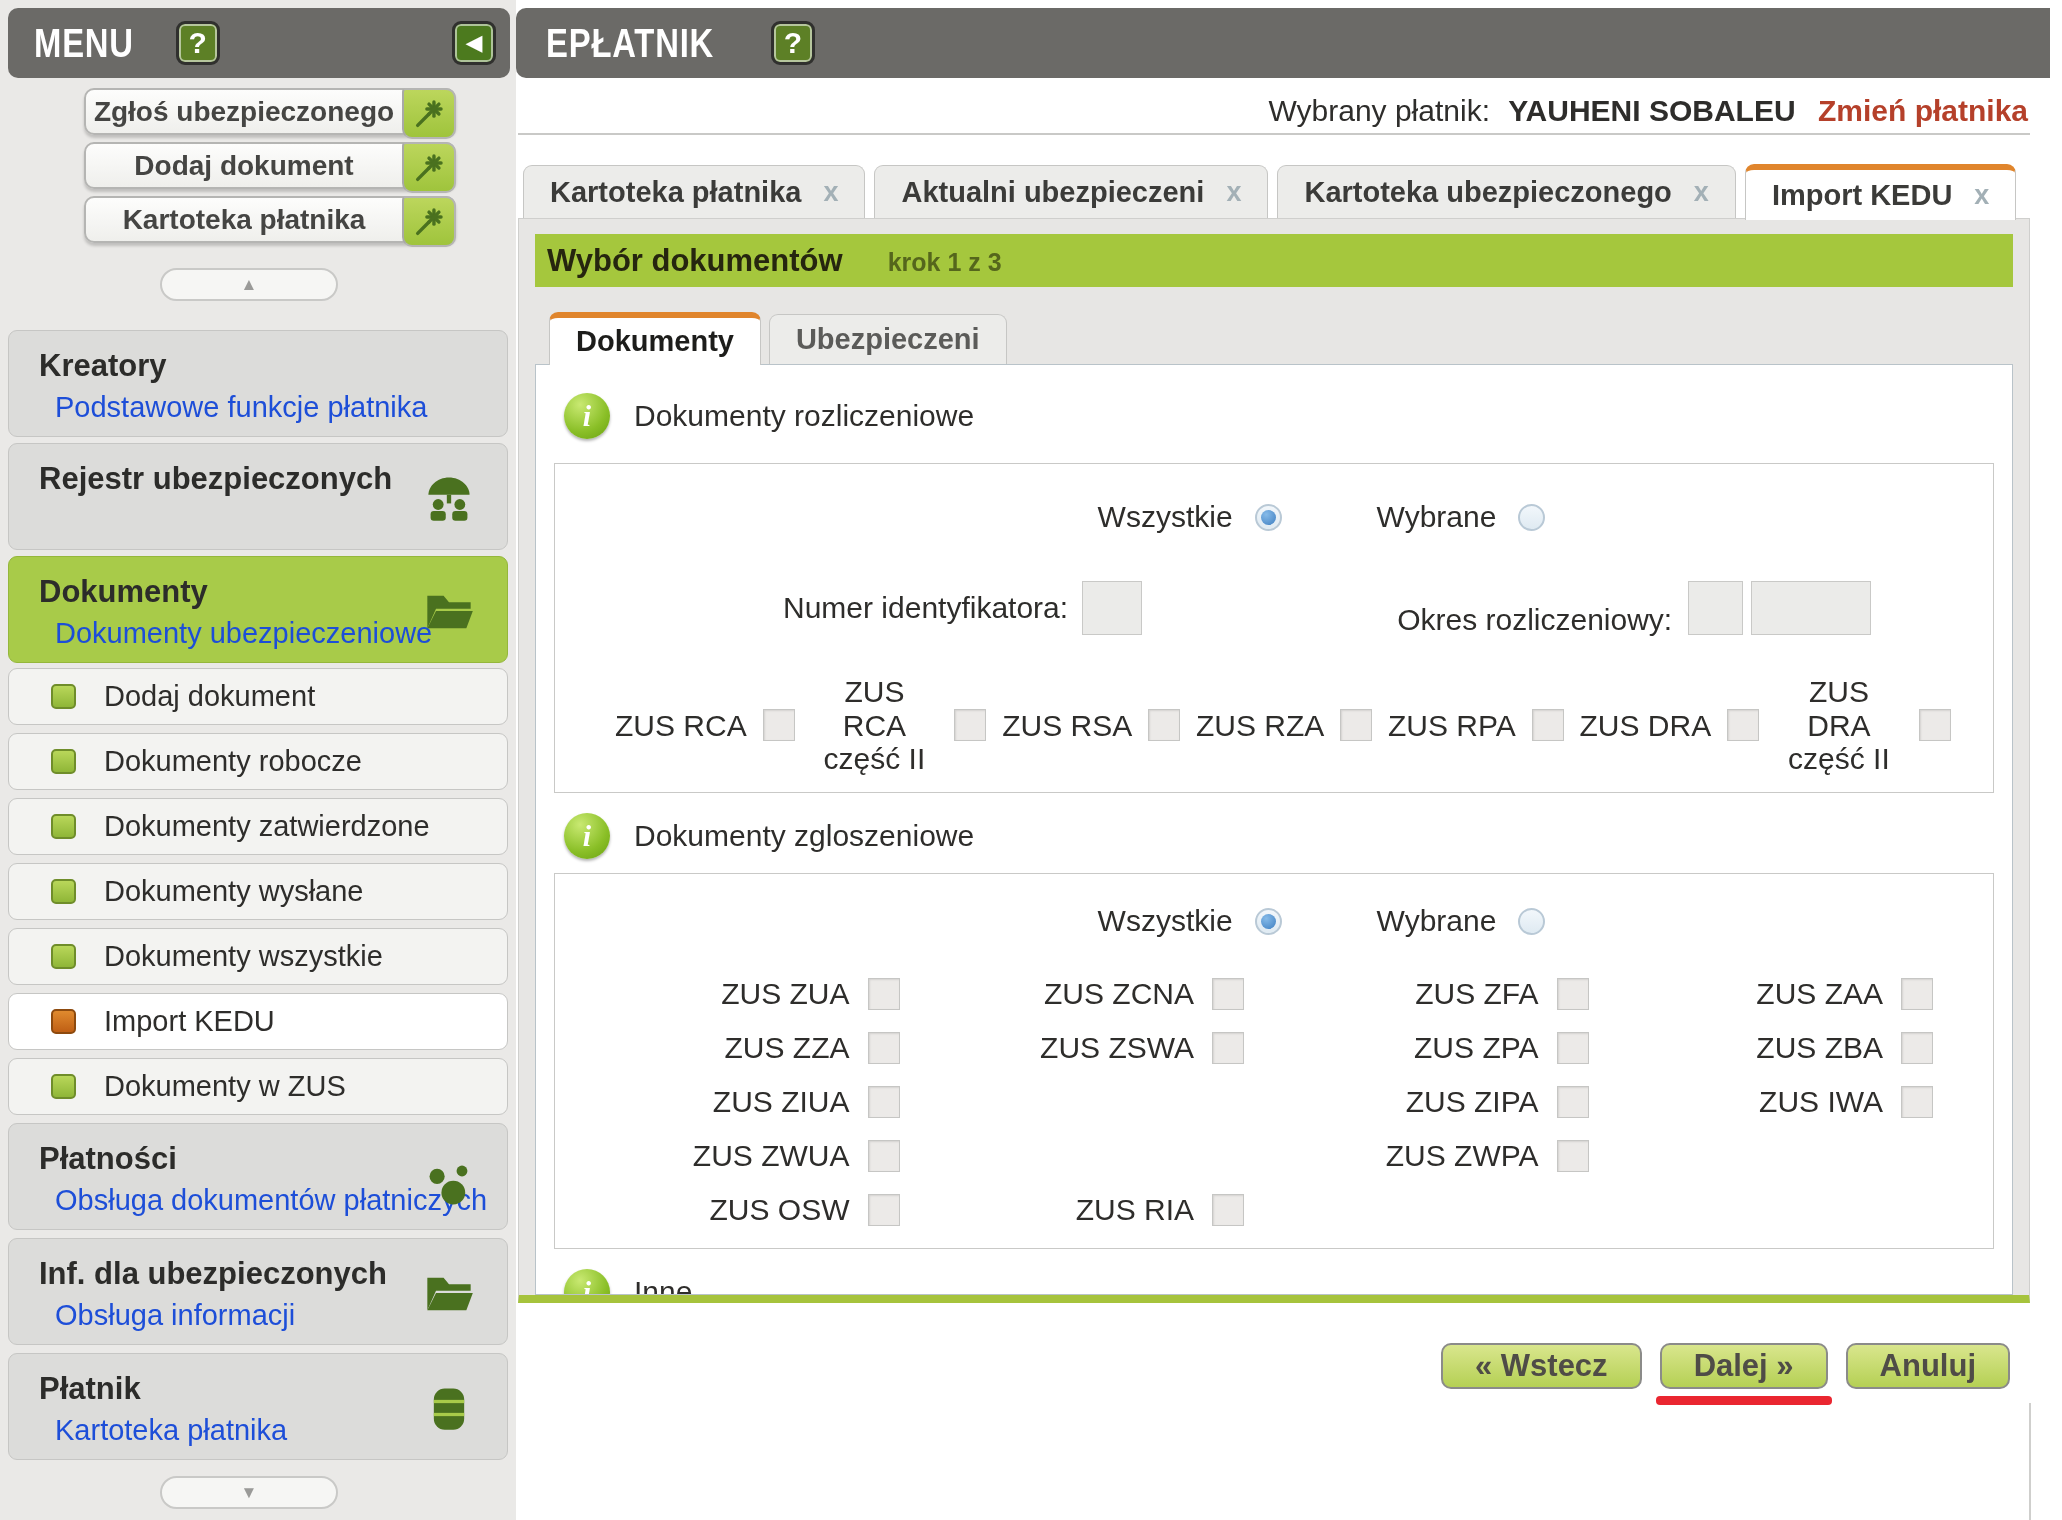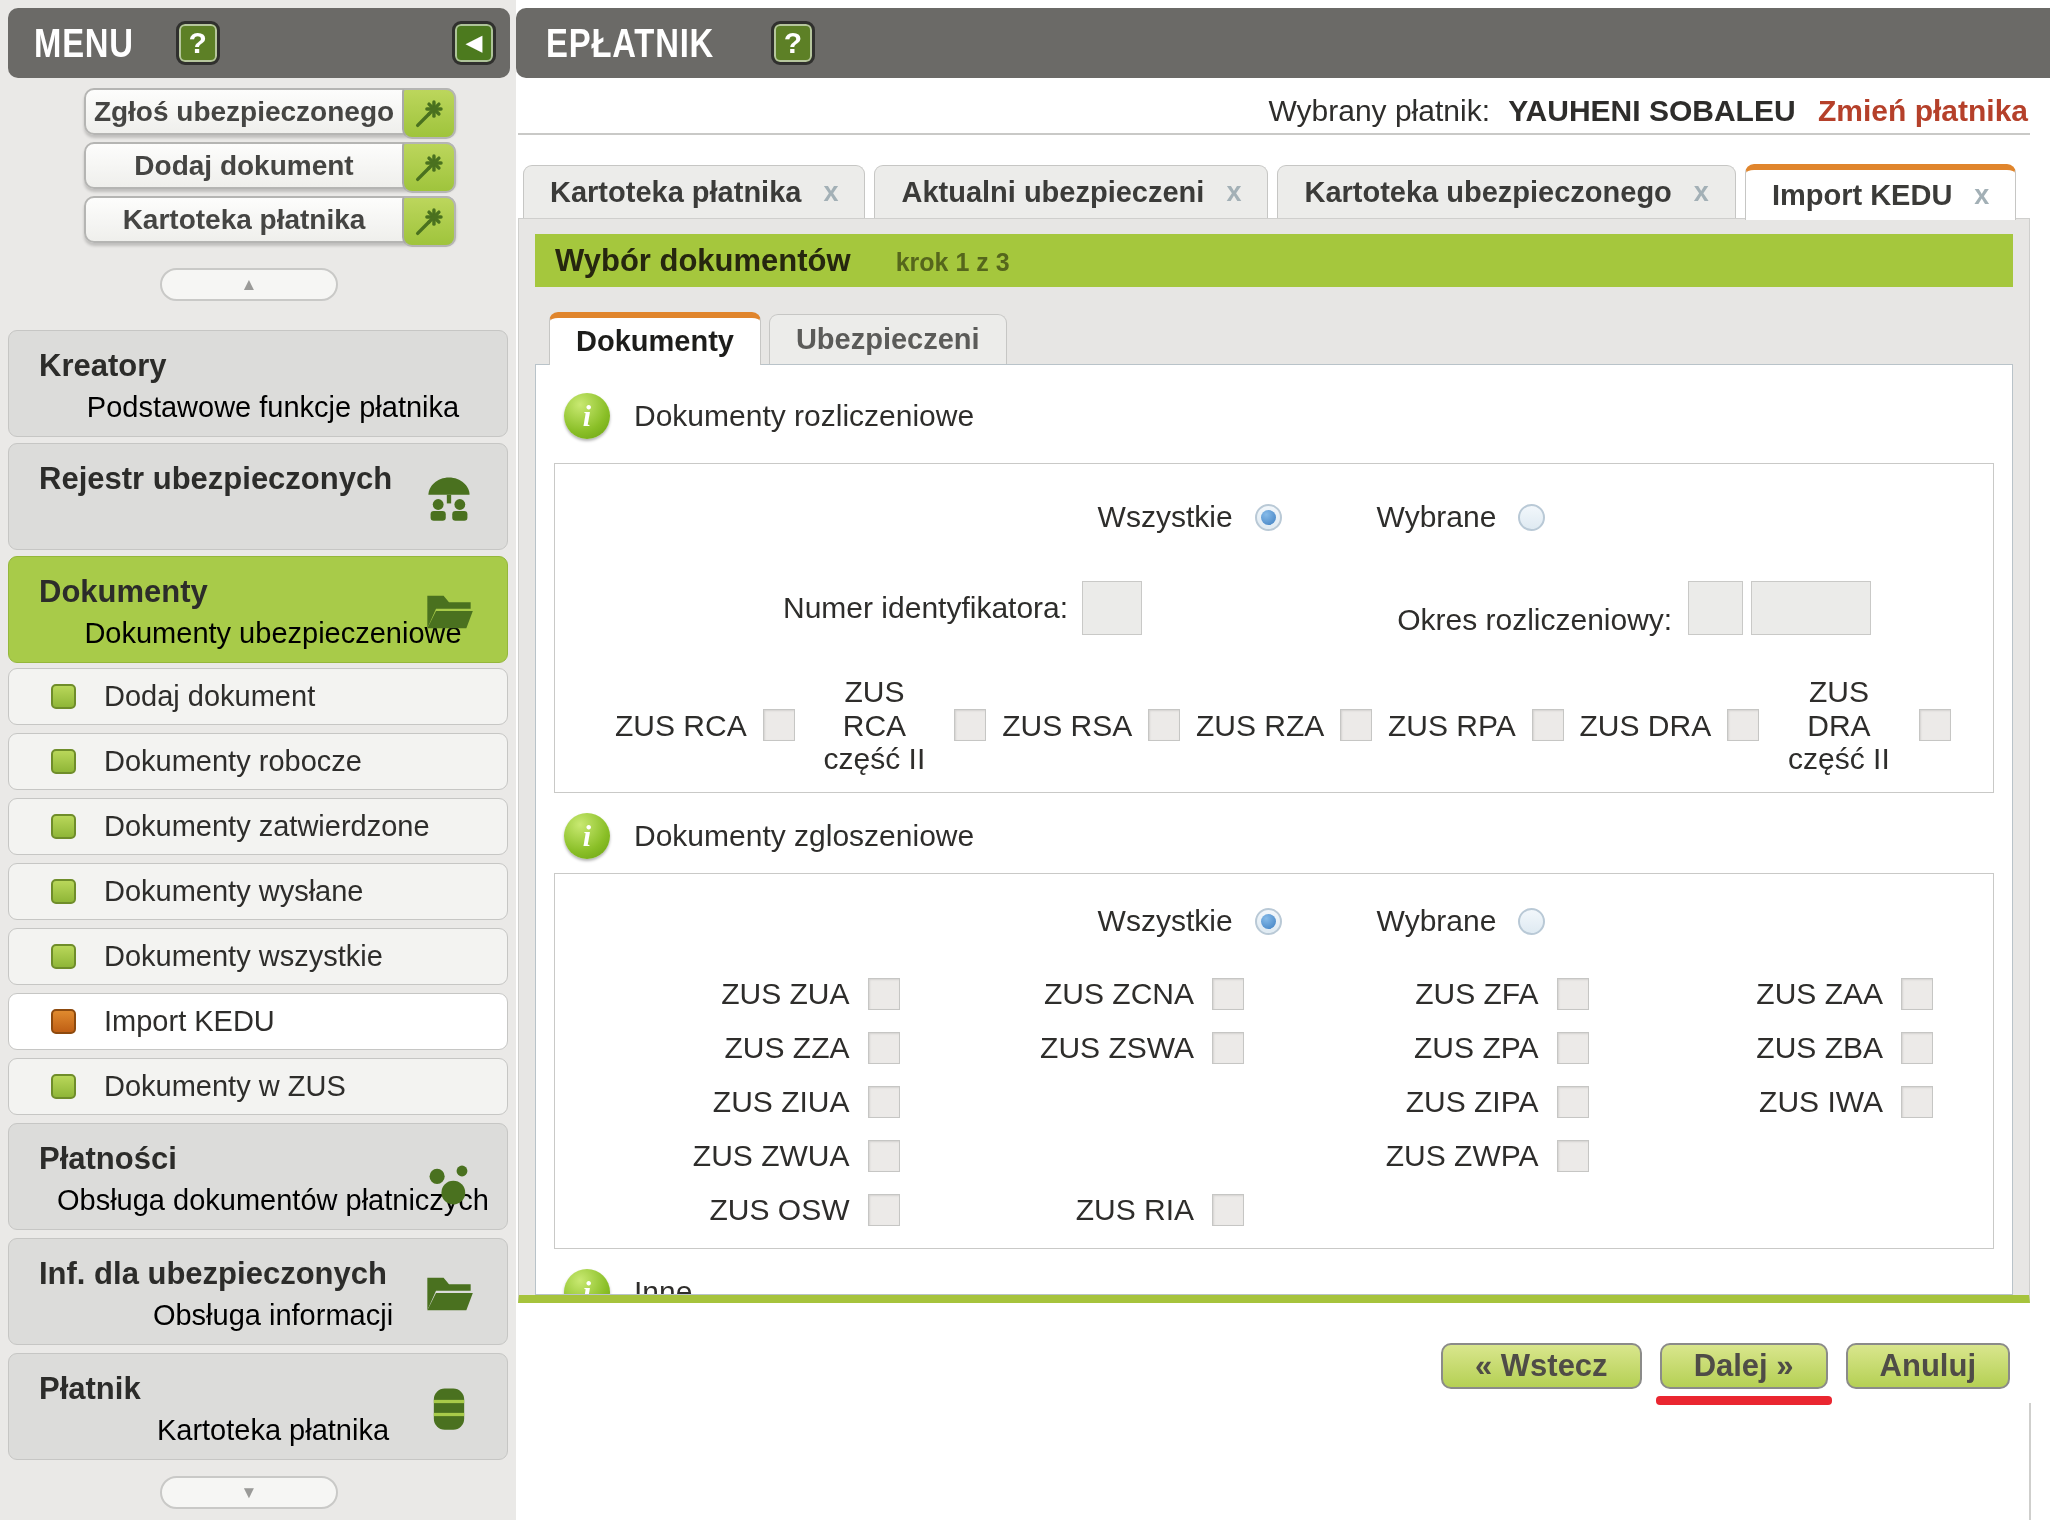--- a/index.html
+++ b/index.html
@@ -43,21 +43,21 @@
   .pill {
     position:absolute; left:160px; width:178px; height:33px; background:#f6f6f4;
     border:2px solid #c9c9c7; border-radius:17px; color:#9a9a98; font-size:17px;
     display:flex; align-items:center; justify-content:center; cursor:pointer;
   }
   .side-card {
     position:absolute; left:8px; width:500px; height:107px;
     background:#dcdcda; border:1px solid #c6c6c4; border-radius:9px; padding:17px 0 0 30px; cursor:pointer;
   }
   .side-card .ctitle { margin:0; font-size:31px; font-weight:bold; color:#2c2c2a; }
-  .side-card .csub { margin:7px 16px 0; font-size:29px; color:#000000;text-align:center; }
+  .side-card .csub { margin:7px 16px 0; font-size:29px; color:#1d4ed8; }
   .side-card.green { background:#a8cb49; border-color:#95b73b; }
   .card-icon { position:absolute; right:32px; top:28px; width:52px; height:52px; }
   .side-item {
     position:absolute; left:8px; width:500px; height:57px; background:#f3f3f1;
     border:1px solid #c6c6c4; border-radius:9px; display:flex; align-items:center;
     padding-left:42px; font-size:29px; color:#2e2d2b; cursor:pointer;
   }
   .side-item.active { background:#ffffff; }
   .bullet {
     width:25px; height:25px; border-radius:5px; margin-right:28px;
@@ -86,21 +86,21 @@
   .tab .tab-close { margin-left:22px; color:#a3b0b6; font-size:27px; font-weight:bold; cursor:pointer; }
   .tab.active { background:#fff; border-top:6px solid #e0852c; height:56px; margin-bottom:-2px; }
 
   .content-panel {
     position:absolute; top:218px; left:2px; right:20px; bottom:117px;
     background:#e7e6e4; border:1px solid #cfcfcd; border-bottom:8px solid #a6c33c;
     display:flex; flex-direction:column;
   }
   .panel-title {
     margin:15px 16px 0; height:53px; background:#a5c73d;
-    display:flex; align-items:center; padding-left:20px; flex:none;
+    display:flex; align-items:center; padding-left:12px; flex:none;
   }
   .panel-title .ptitle { font-size:31px; font-weight:bold; color:#26260f; }
   .panel-title .pstep { font-size:25px; font-weight:bold; color:#55661c; margin-left:45px; position:relative; top:2px; }
   .inner-tabs { margin:25px 16px 0; padding-left:14px; display:flex; gap:8px; align-items:flex-end; flex:none; position:relative; z-index:2; }
   .itab {
     height:50px; display:flex; align-items:center; background:#ececea;
     border:1px solid #c6c6c4; border-bottom:none; border-radius:9px 9px 0 0;
     padding:0 26px; font-size:29px; font-weight:bold; color:#5b5b59; cursor:pointer;
   }
   .itab.active { background:#fff; border-top:6px solid #e0852c; color:#1d1d1b; height:53px; margin-bottom:-1px; }

